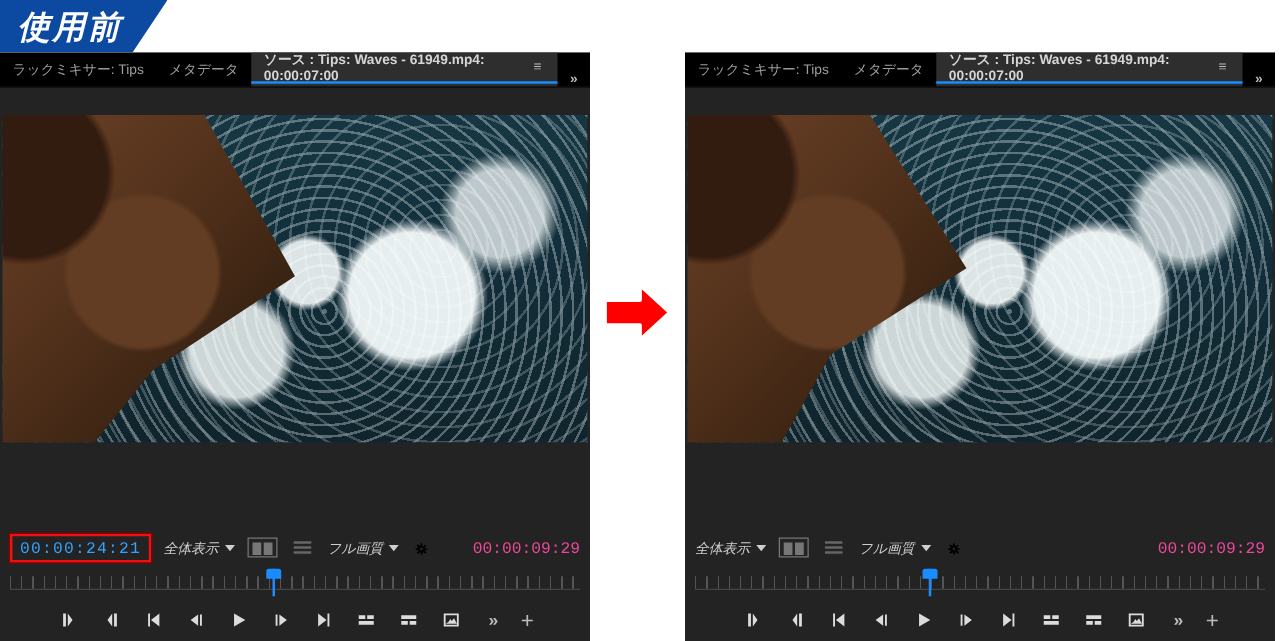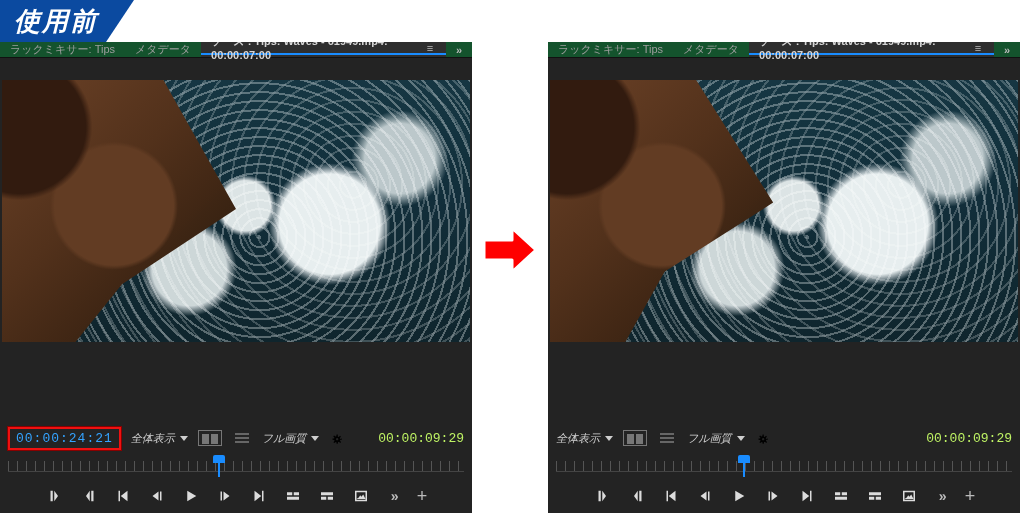--- a/index.html
+++ b/index.html
@@ -20,21 +20,21 @@
   
   .panel {
     position: absolute; top: 42px; width: 472px; height: 471px;
     background: #232323; color: #c9c9c9; font-size: 11px;
     display: flex; flex-direction: column; overflow: hidden;
   }
   .panel.before { left: 0; }
   .panel.after  { left: 548px; }
 
   
-  .tabs { display:flex; align-items:center; height:16px; background:#14532d; border-bottom:1px solid #111; }
+  .tabs { display:flex; align-items:flex-end; height:28px; background:#000000; border-bottom:1px solid #111; }
   .tab { padding:0 10px; height:100%; display:flex; align-items:center; color:#9e9e9e; cursor:pointer; }
   .src-tab { flex:1; display:flex; align-items:center; height:100%; background:#2e2e2e; border-bottom:2px solid transparent;font-weight:bold; }
   .src-tab-inner { padding:0 10px; height:100%; display:flex; align-items:center; gap:8px; border-bottom:2px solid #198cff; color:#d6d6d6; }
   .src-menu-icon { width:14px; text-align:center; color:#bbb; }
   .overflow { width:26px; text-align:center; color:#bbb; font-weight:700; cursor:pointer; }
 
   
   .video-wrap { flex:0 0 auto; padding:22px 2px 0 2px; }
   .video {
     width:100%; height:262px; position:relative; overflow:hidden; background:#0d2a36;
@@ -79,21 +79,21 @@
   }
   .dd { display:flex; align-items:center; gap:5px; color:#cfcfcf; cursor:pointer;font-style:italic; }
   .chev { display:inline-block; width:0;height:0;border-left:4px solid transparent;border-right:4px solid transparent;border-top:5px solid #cfcfcf; }
   .btn-rect { width:24px; height:16px; border:1px solid #777; position:relative; cursor:pointer; }
   .btn-rect::before, .btn-rect::after { content:""; position:absolute; background:#777; }
   .btn-rect::before { left:3px; top:3px; width:7px; height:10px; }
   .btn-rect::after  { right:3px; top:3px; width:7px; height:10px; }
   .btn-drag { width:20px; height:14px; display:flex; align-items:center; justify-content:center; cursor:pointer; }
   .btn-drag span{ display:block;width:14px;height:2px;background:#666;box-shadow:0 4px 0 #666,0 -4px 0 #666; }
   .wrench { width:14px;height:14px; color:#cfcfcf; cursor:pointer; }
-  .tc-dur { font-family:"Courier New",monospace; font-size:13px; color:#bef264; margin-left:auto; }
+  .tc-dur { font-family:"Courier New",monospace; font-size:13px; color:#ec4899; margin-left:auto; }
 
   
   .ruler { position:relative; height:24px; margin:2px 8px 0 8px; }
   .ruler-ticks { position:absolute; left:0; right:0; top:6px; height:10px;
     background:repeating-linear-gradient(90deg,#555 0 1px,transparent 1px 9px); }
   .ruler-track { position:absolute; left:0; right:0; top:16px; height:1px; background:#444; }
   .playhead { position:absolute; top:0; width:2px; height:22px; background:#198cff; cursor:pointer; }
   .playhead::before { content:""; position:absolute; left:-5px; top:0; width:12px; height:8px; background:#198cff; border-radius:2px 2px 0 0; }
   .playhead.pos-before { left:46%; }
   .playhead.pos-after  { left:41%; }

